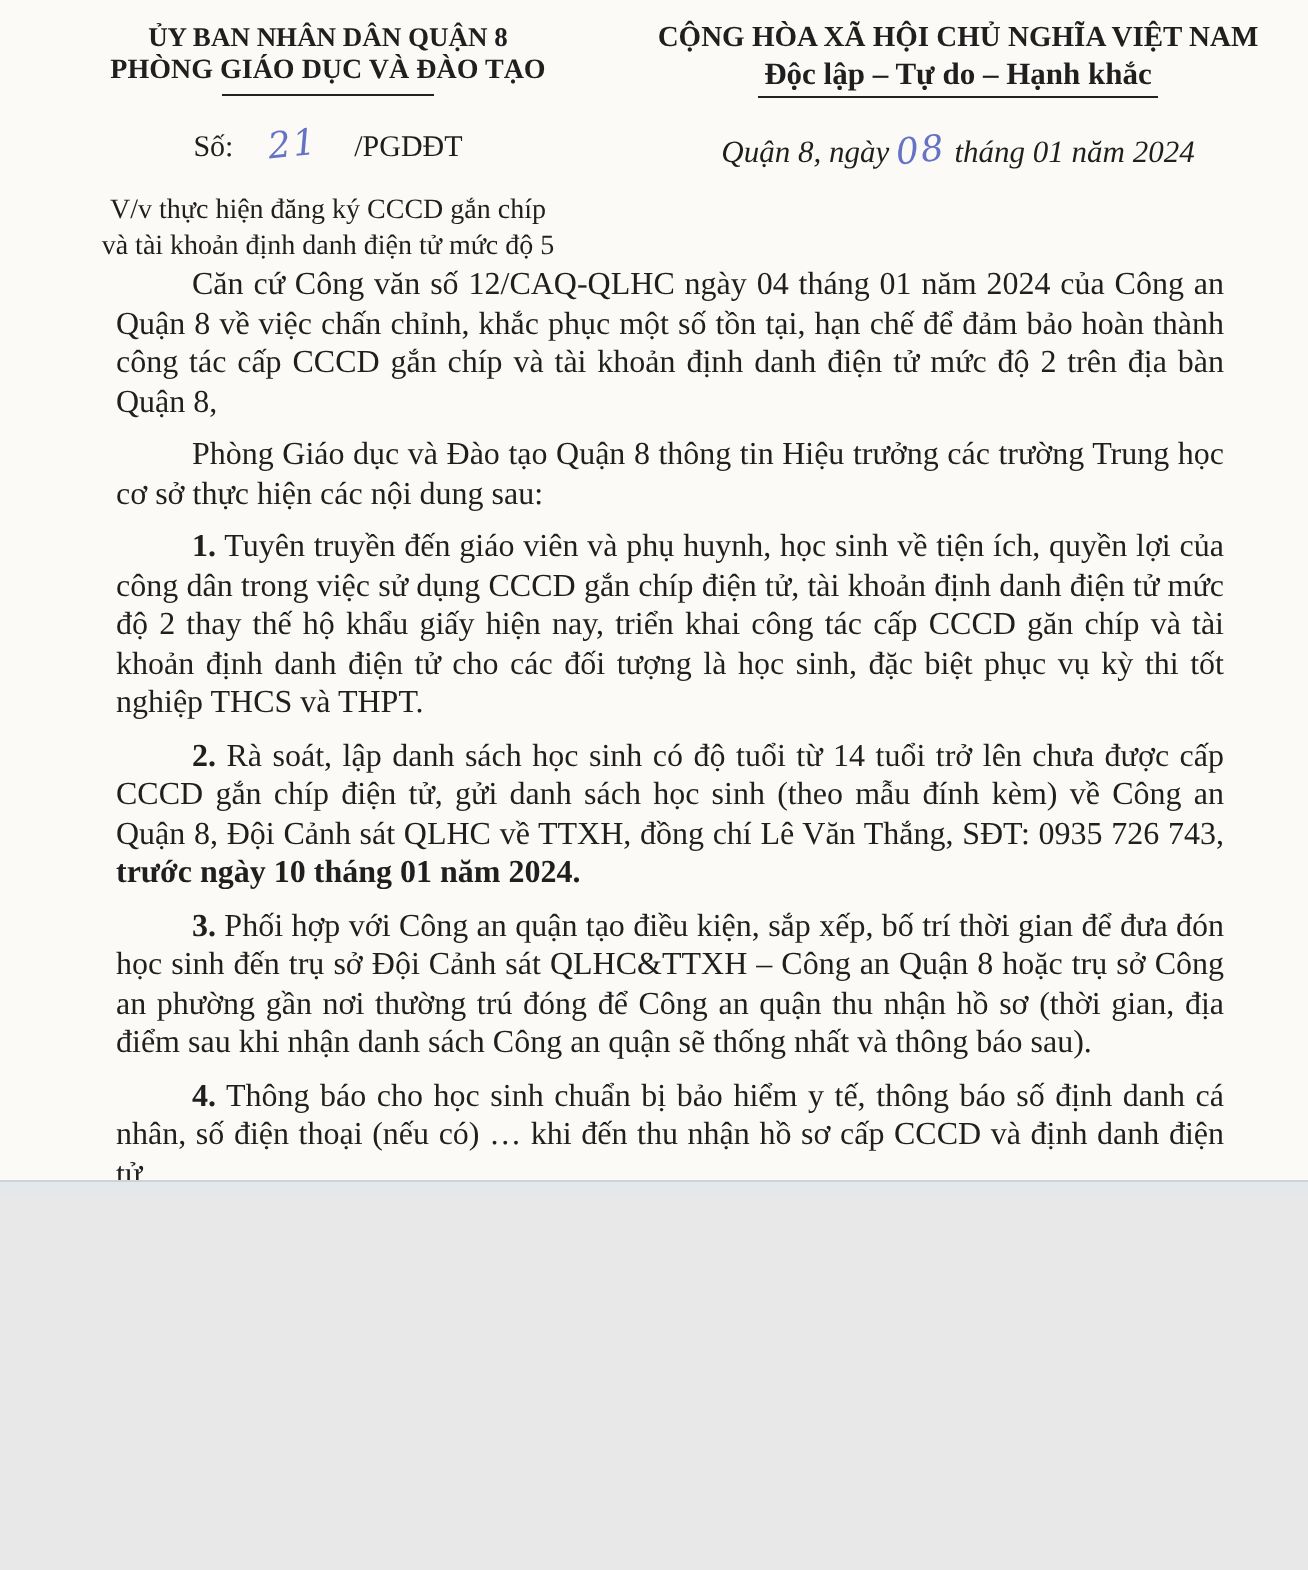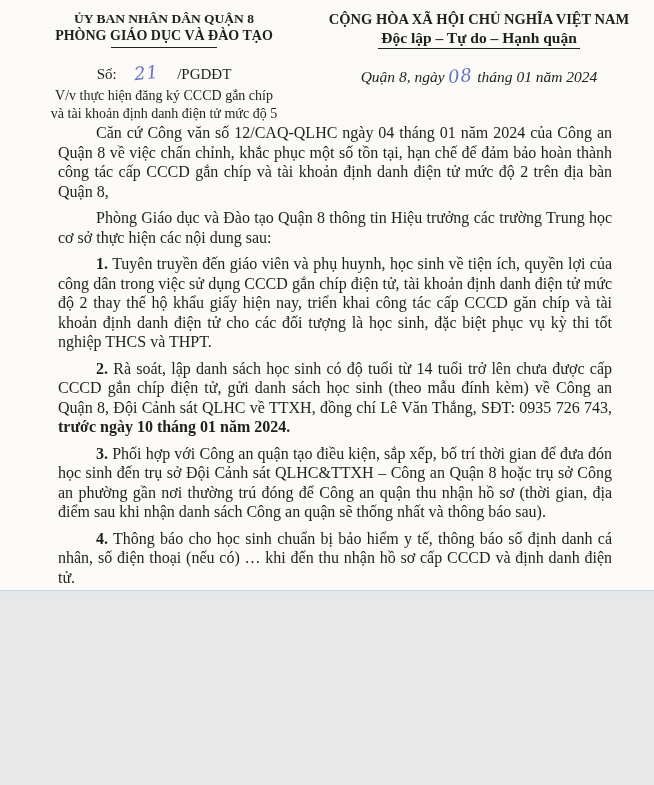--- a/index.html
+++ b/index.html
@@ -24,21 +24,21 @@
   .nat2{font-weight:700;font-size:15.5px;line-height:19px;display:inline-block;
         border-bottom:1.6px solid #222;padding:0 3px 1px;}
   .num-row{margin-top:16px;font-size:15px;}
   .hand{
     color:#6673c5;font-style:italic;font-size:18px;display:inline-block;
     transform:rotate(-6deg);letter-spacing:1px;line-height:1;
     font-family:"DejaVu Serif",serif;
   }
   .num-gap{display:inline-block;width:14px;}
   .date-row{margin-top:18px;font-style:italic;font-size:15.5px;}
-  .subject{margin-top:4px;font-size:14px;line-height:18px;padding:0 6px;}
+  .subject{margin-top:14px;font-size:14px;line-height:18px;padding:0 6px;}
   
   .salutation{text-align:center;margin:26px 0 18px;font-size:16px;}
   .doc-body{padding:0 42px 0 58px;text-align:justify;font-size:16px;line-height:19.5px;}
   .doc-body p{margin:0 0 7px;text-indent:38px;}
   .b{font-weight:700;}
   
   .recipients{position:absolute;left:74px;top:664px;font-size:13px;line-height:16px;}
   .recipients .rtitle{font-weight:700;font-style:italic;font-size:13.5px;}
   .sign-title{position:absolute;left:341px;top:665px;width:262px;text-align:center;
               font-weight:700;font-size:16.5px;}
@@ -64,21 +64,21 @@
         <span class="num-gap"></span><span class="hand">21</span>
         <span class="num-gap"></span><span>/PGDĐT</span>
       </div>
       <div class="subject">
         <div>V/v thực hiện đăng ký CCCD gắn chíp</div>
         <div>và tài khoản định danh điện tử mức độ 5</div>
       </div>
     </div>
     <div class="hdr-right">
       <div class="nat1">CỘNG HÒA XÃ HỘI CHỦ NGHĨA VIỆT NAM</div>
-      <div><span class="nat2">Độc lập – Tự do – Hạnh quận</span></div>
+      <div><span class="nat2">Độc lập – Tự do – Hạnh khắc</span></div>
       <div class="date-row">
         <span>Quận 8, ngày</span>
         <span class="hand">08</span>
         <span>tháng 01 năm 2024</span>
       </div>
     </div>
   </div>
 
 
   <div class="doc-body">

